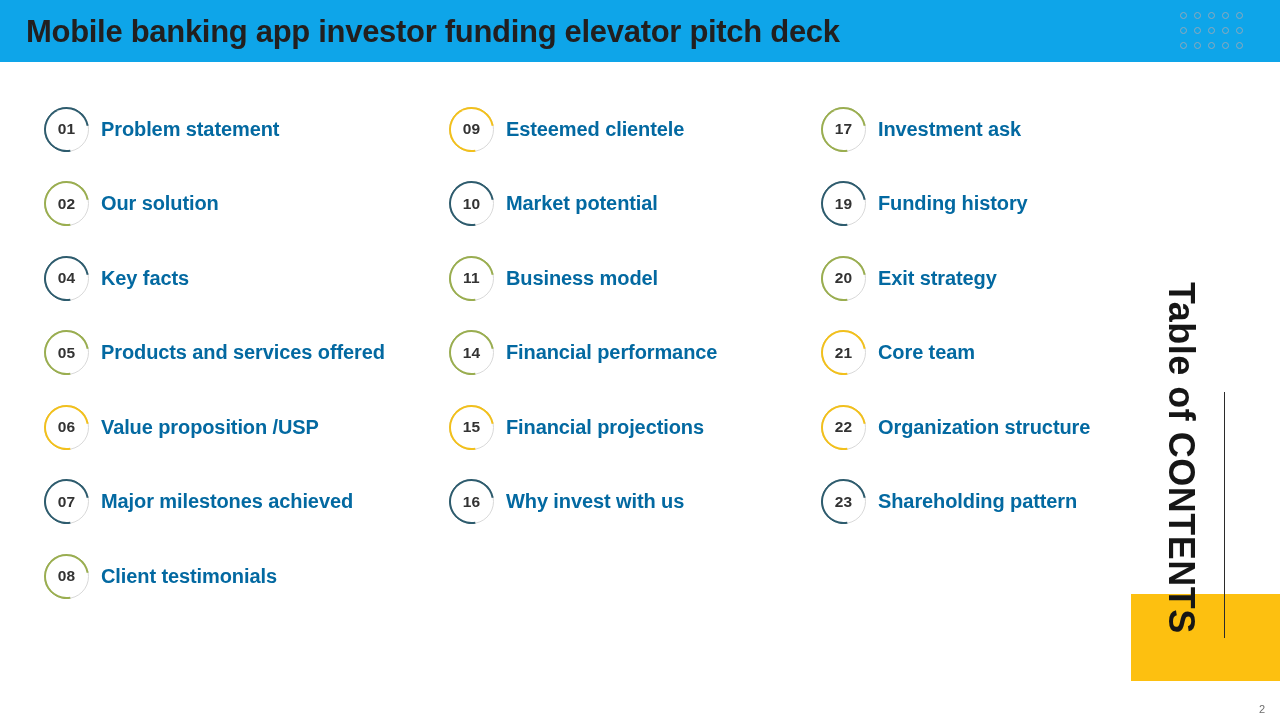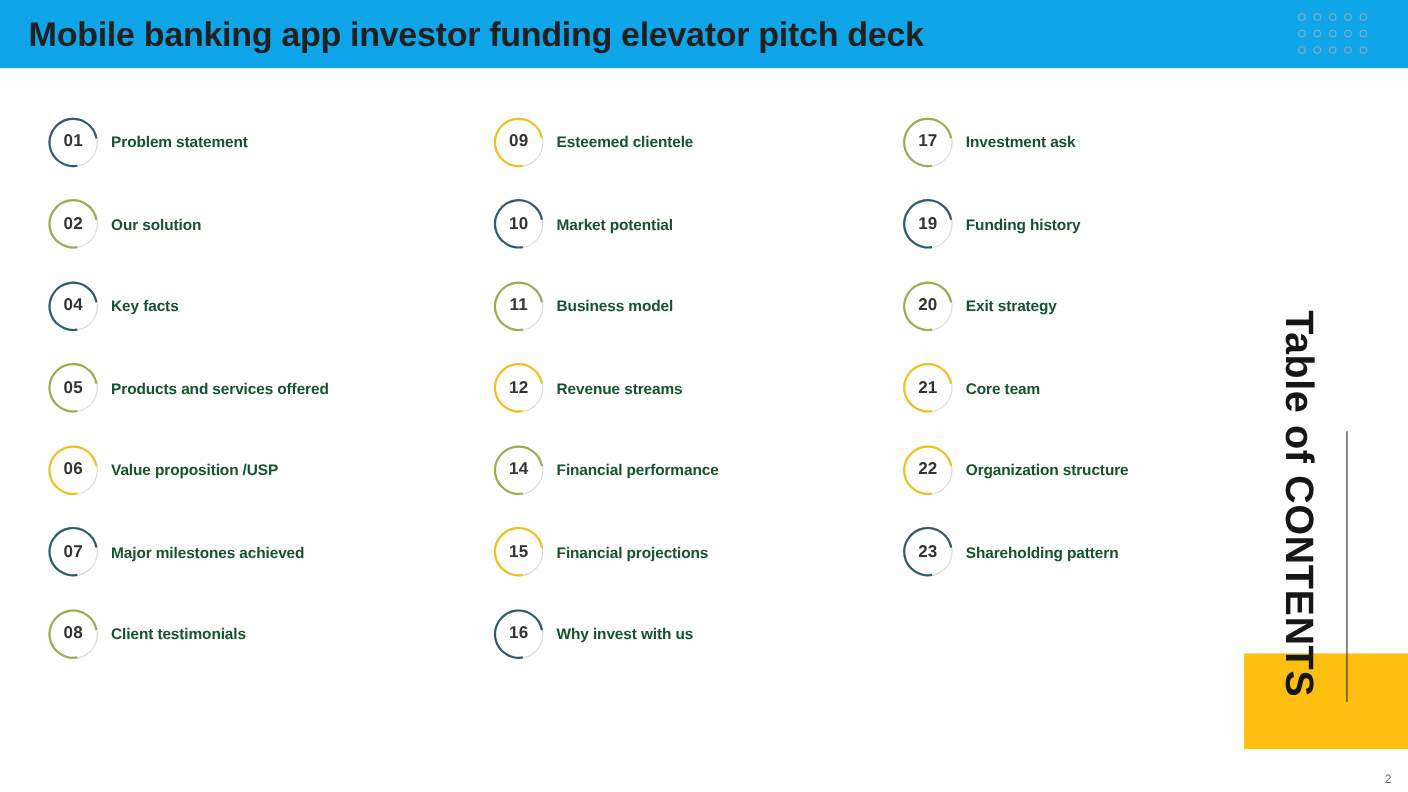--- a/index.html
+++ b/index.html
@@ -114,23 +114,23 @@
     position: relative;
     z-index: 2;
     font-size: 15.5px;
     font-weight: bold;
     color: #333333;
     letter-spacing: 0.2px;
   }
 
   .item-label {
     margin-left: 12px;
-    font-size: 14px;
+    font-size: 20px;
     font-weight: bold;
-    color: #14532d;
+    color: #0369a1;
     letter-spacing: -0.1px;
     white-space: nowrap;
   }
 
   
   .toc-side {
     position: absolute;
     left: 1155px;
     top: 282px;
     width: 52px;
@@ -258,26 +258,20 @@
         </div>
         <span class="item-label">Market potential</span>
       </div>
       <div class="toc-item">
         <div class="num-ring" style="--ring: #9aae50;">
           <span class="num">11</span>
         </div>
         <span class="item-label">Business model</span>
       </div>
       <div class="toc-item">
-        <div class="num-ring" style="--ring: #f2c01c;">
-          <span class="num">12</span>
-        </div>
-        <span class="item-label">Revenue streams</span>
-      </div>
-      <div class="toc-item">
         <div class="num-ring" style="--ring: #9aae50;">
           <span class="num">14</span>
         </div>
         <span class="item-label">Financial performance</span>
       </div>
       <div class="toc-item">
         <div class="num-ring" style="--ring: #f2c01c;">
           <span class="num">15</span>
         </div>
         <span class="item-label">Financial projections</span>

